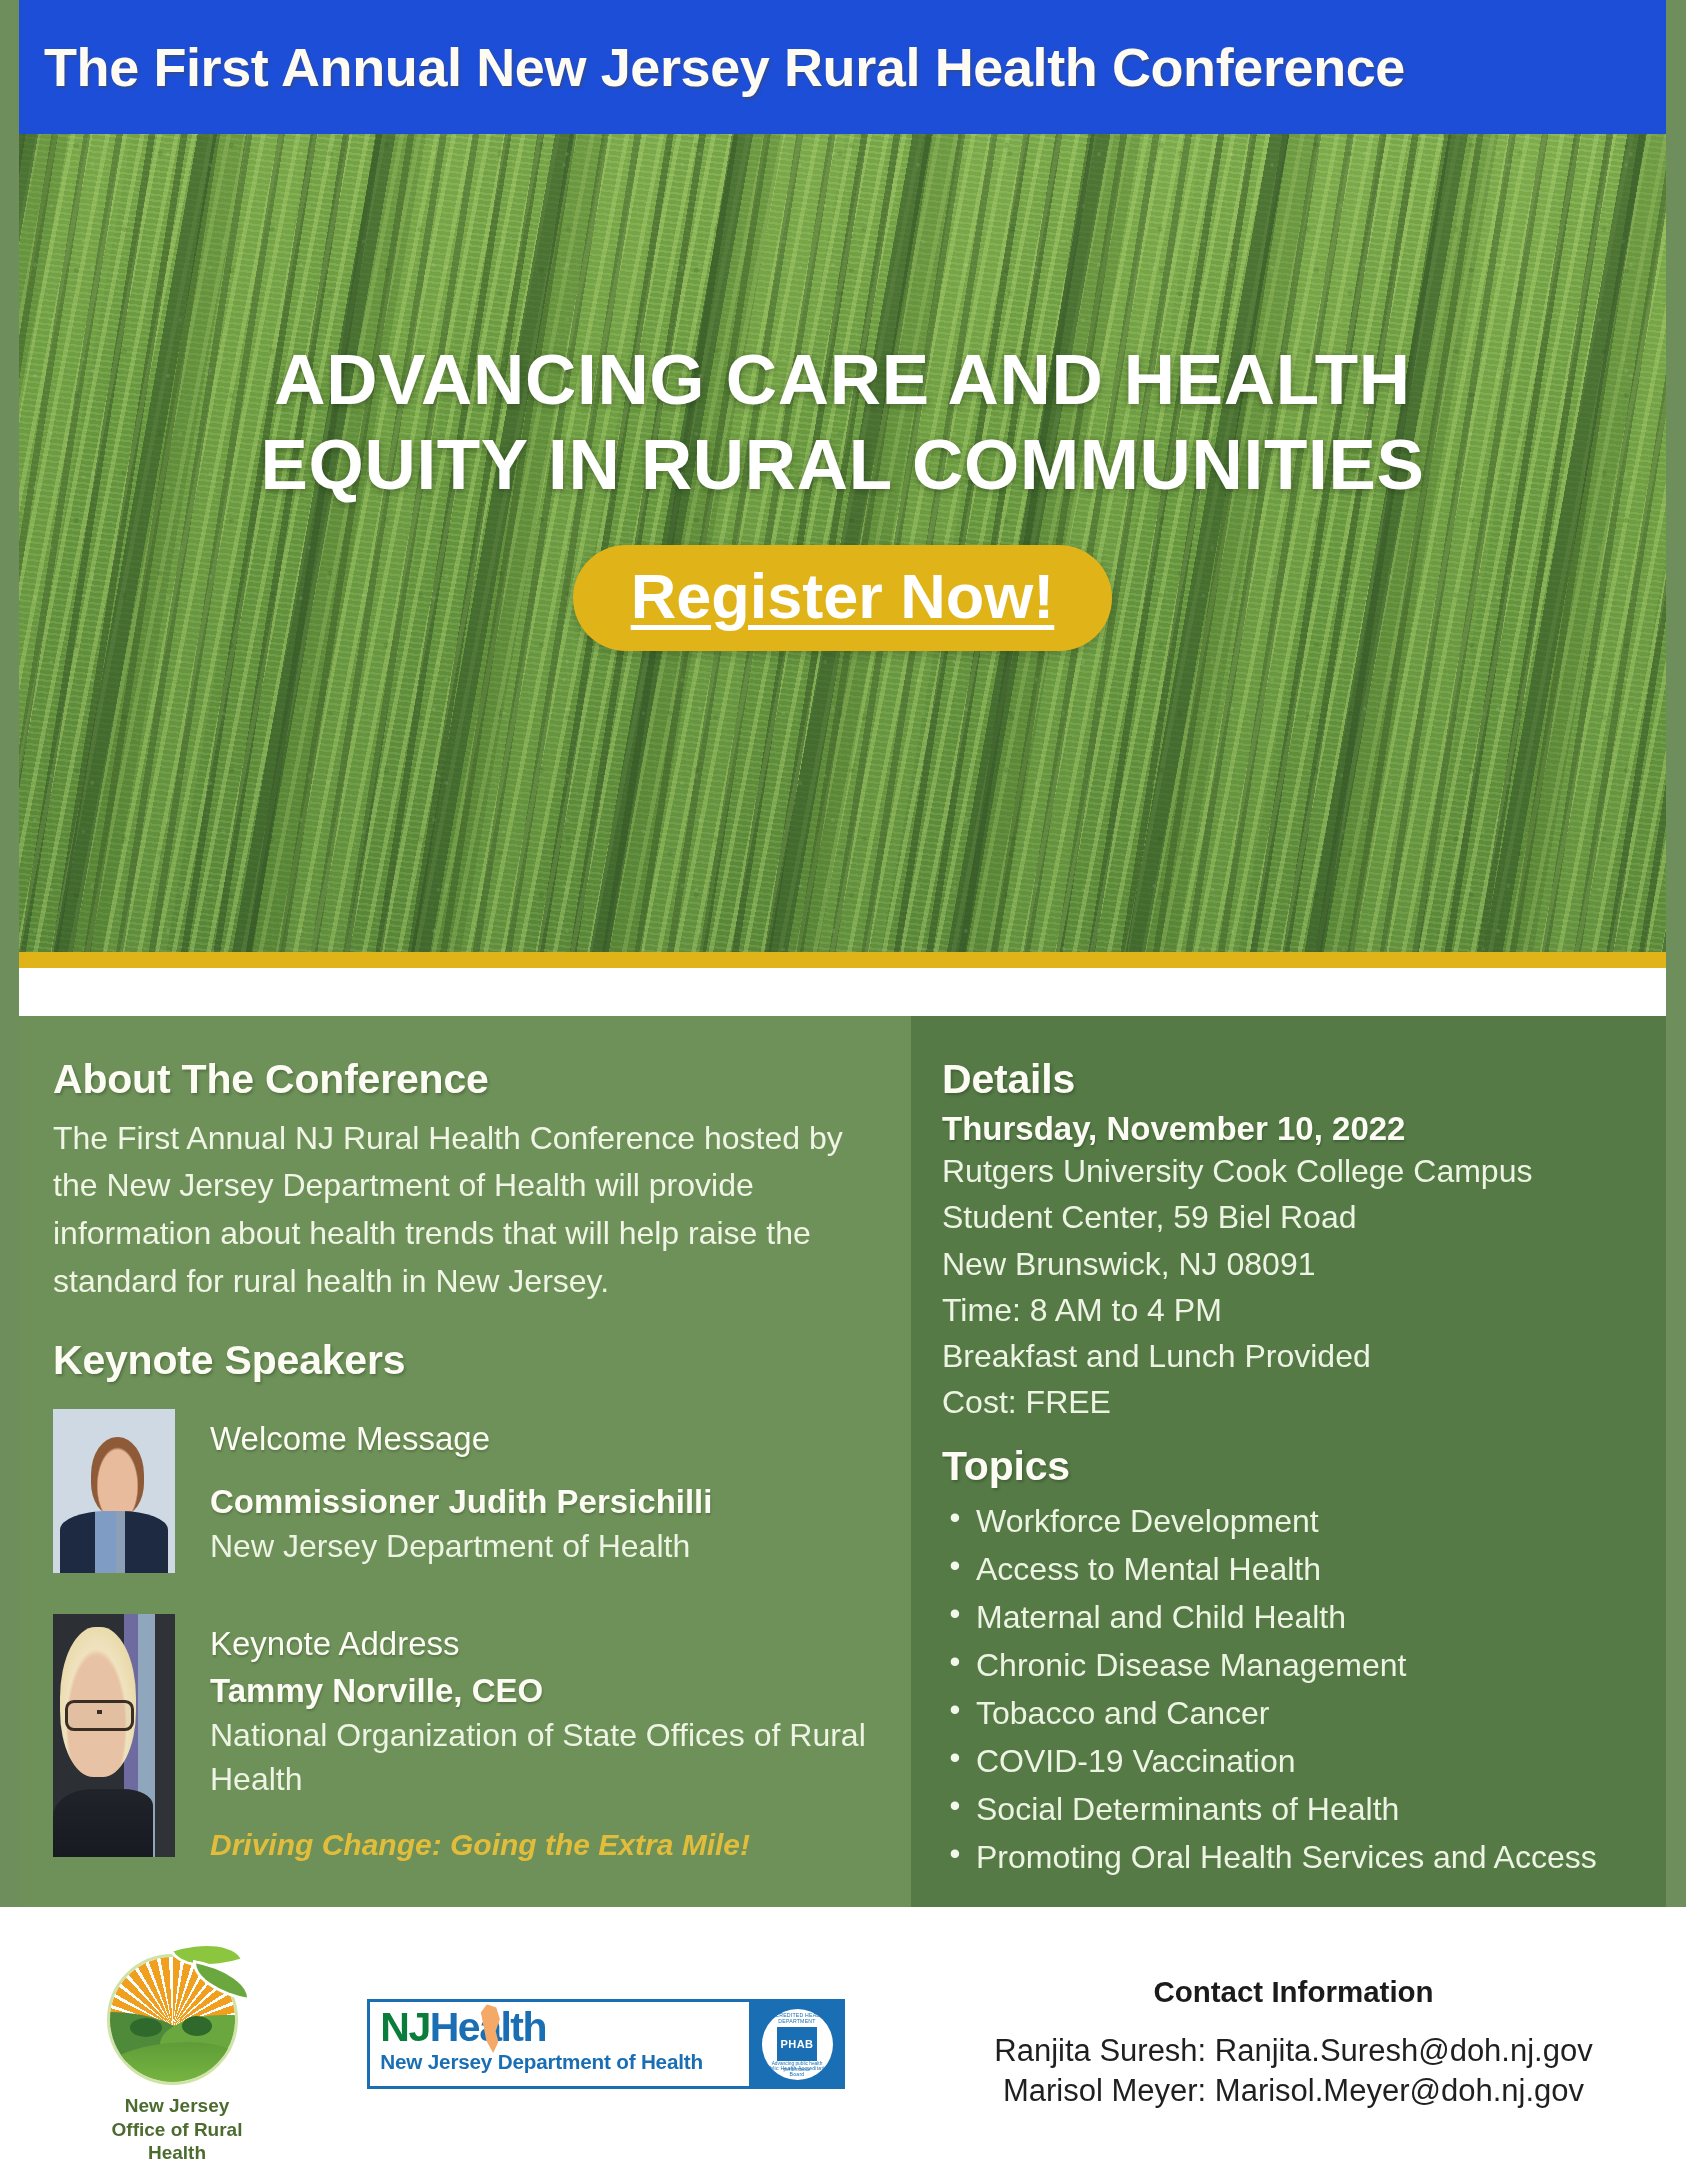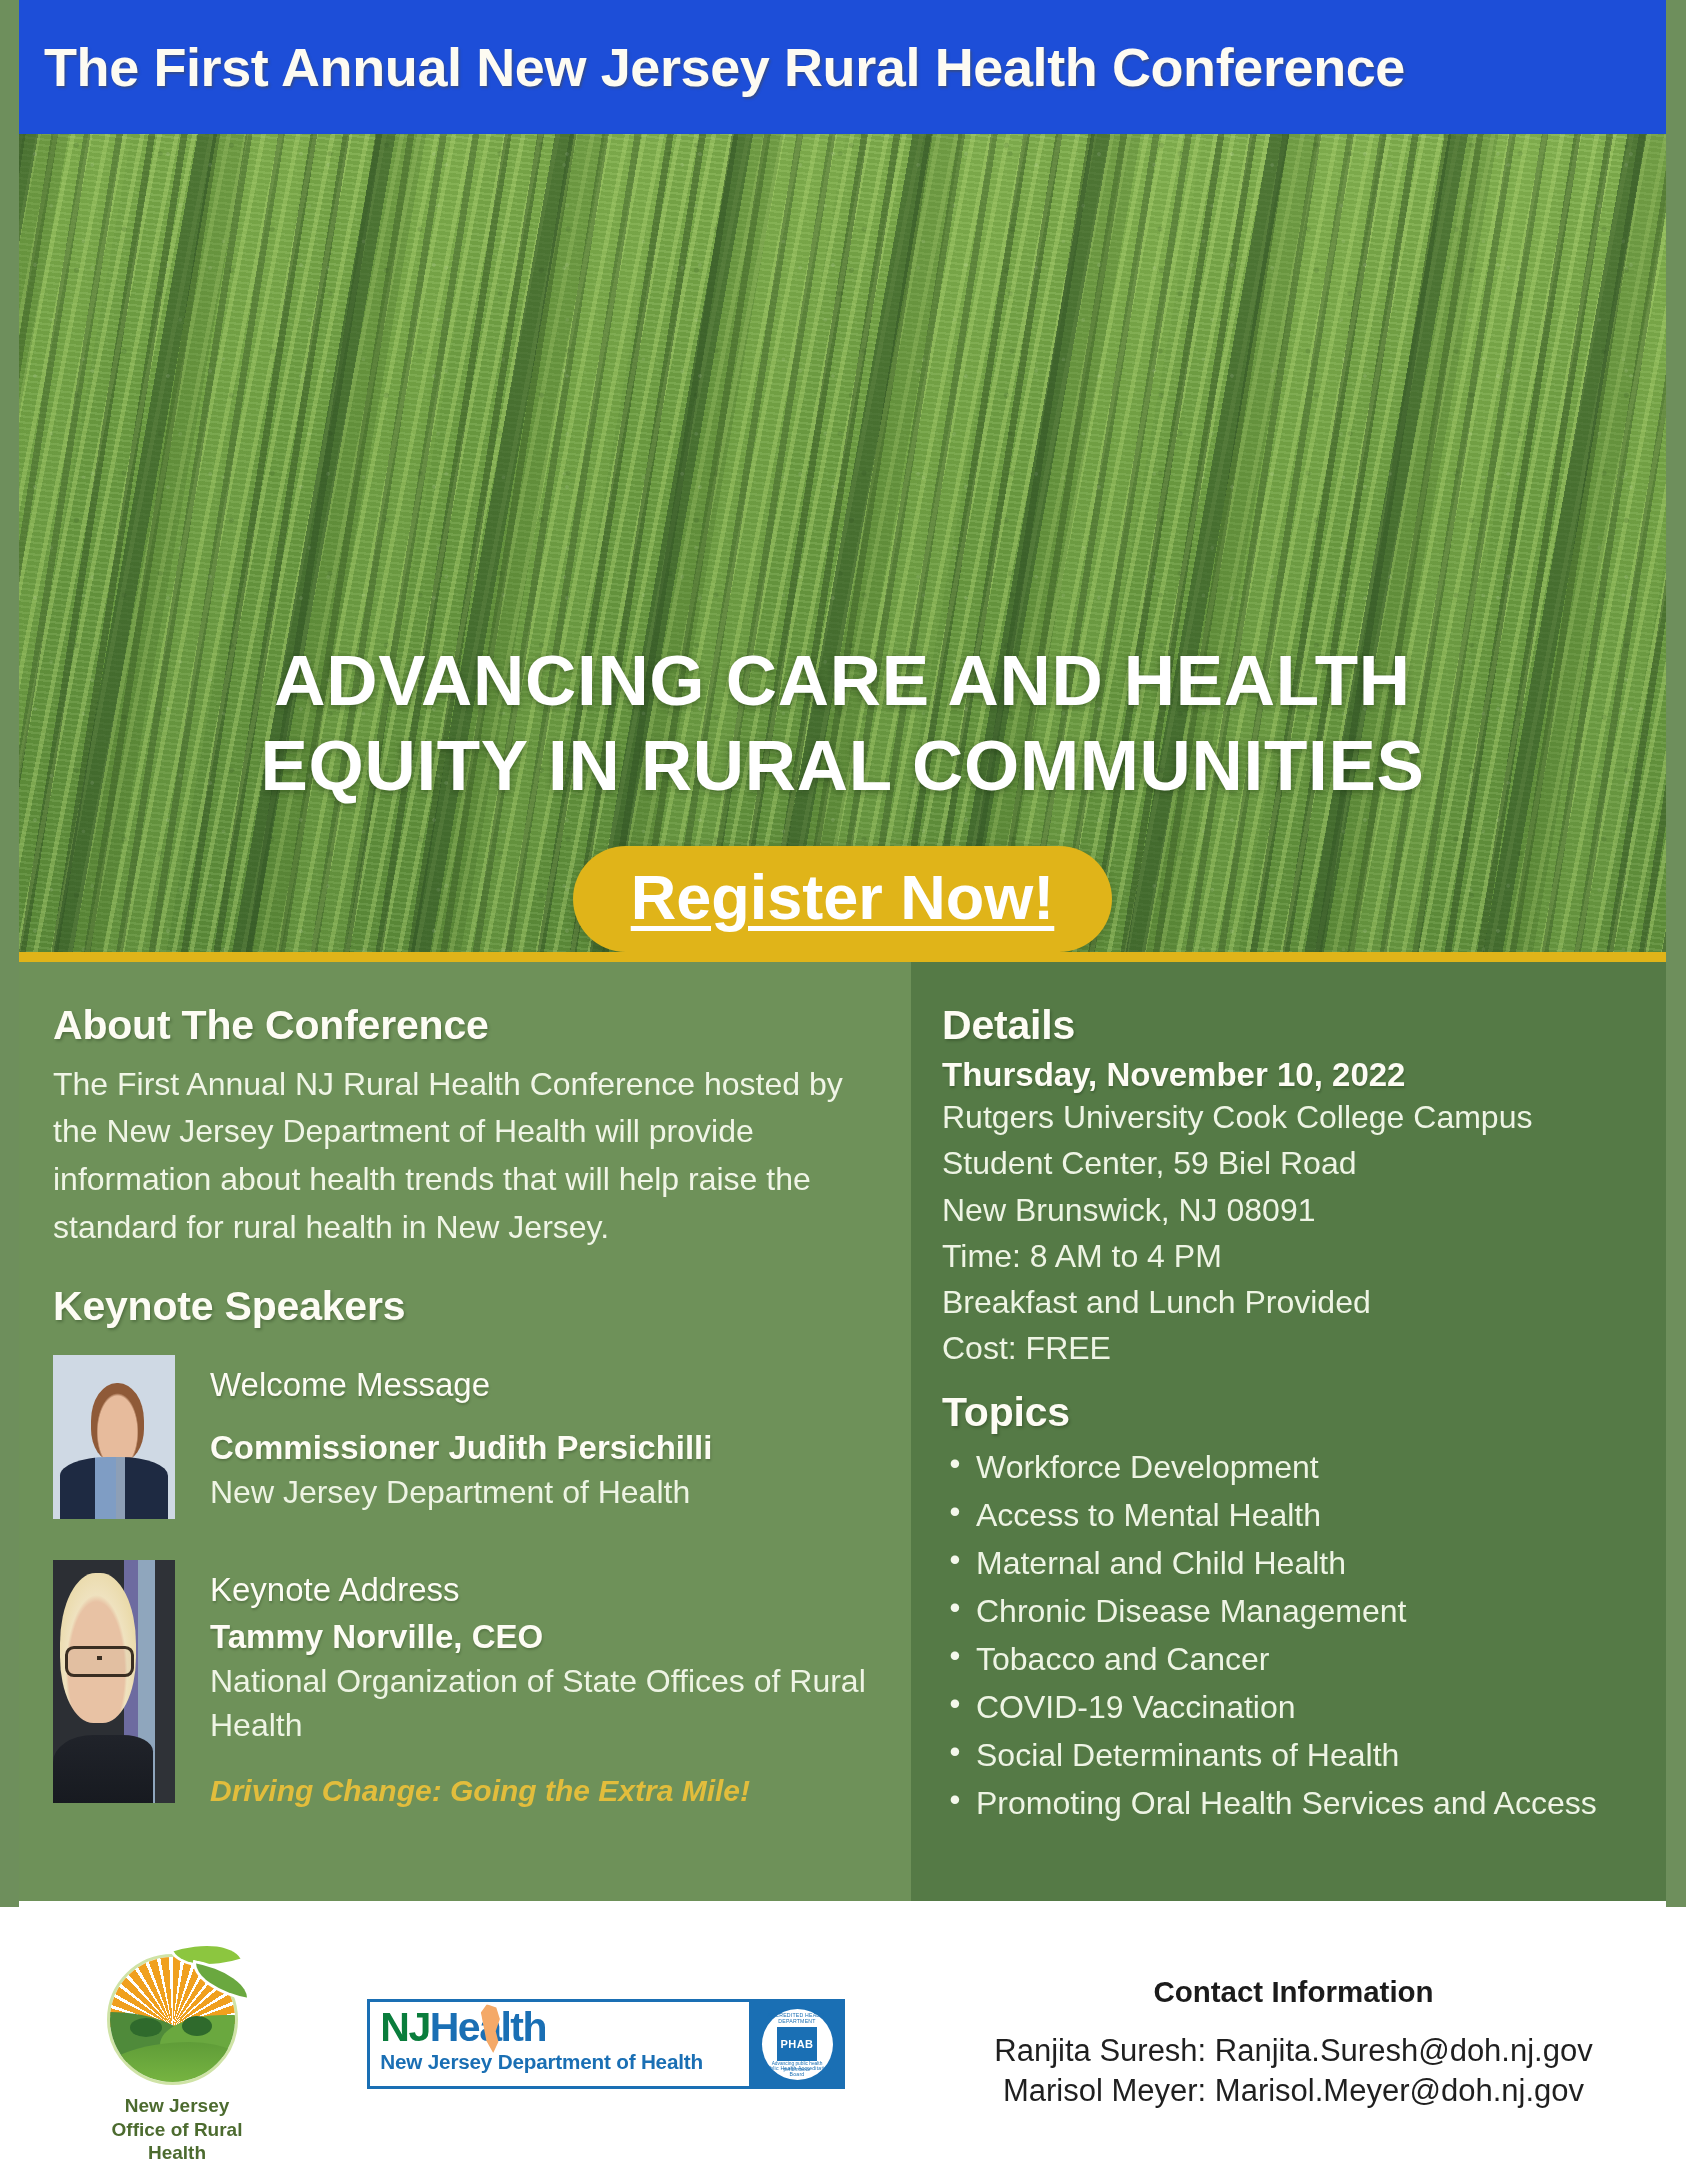--- a/index.html
+++ b/index.html
@@ -105,21 +105,21 @@
       radial-gradient(circle at 71% 78%, rgba(30,60,22,.13) 0 2.2px, transparent 3px),
       radial-gradient(circle at 46% 91%, rgba(255,255,255,.08) 0 1.5px, transparent 2.2px);
     background-size: 133px 111px, 155px 125px, 118px 103px, 170px 140px, 129px 114px, 148px 122px, 140px 118px;
   }
   .hero-content {
     position: absolute;
     inset: 0;
     display: flex;
     flex-direction: column;
     align-items: center;
-    justify-content: flex-end;
+    justify-content: flex-start;
     padding-top: 203px;
   }
   .hero-line {
     color: #ffffff;
     font-size: 71px;
     font-weight: bold;
     letter-spacing: 0.7px;
     line-height: 1.20;
     text-align: center;
     text-shadow: 0 2.2px 7.4px rgba(20,45,12,.45);
@@ -151,21 +151,21 @@
     top: 952px;
     width: 1647px;
     height: 16px;
     background: #e0b419;
   }
 
   
   .body-wrap {
     position: absolute;
     left: 19px;
-    top: 962px;
+    top: 1016px;
     width: 1647px;
     height: 939px;
     display: flex;
   }
   .col-left {
     width: 892px;
     background: #6e9159;
     padding: 40px 37px 0 34px;
   }
   .col-right {

